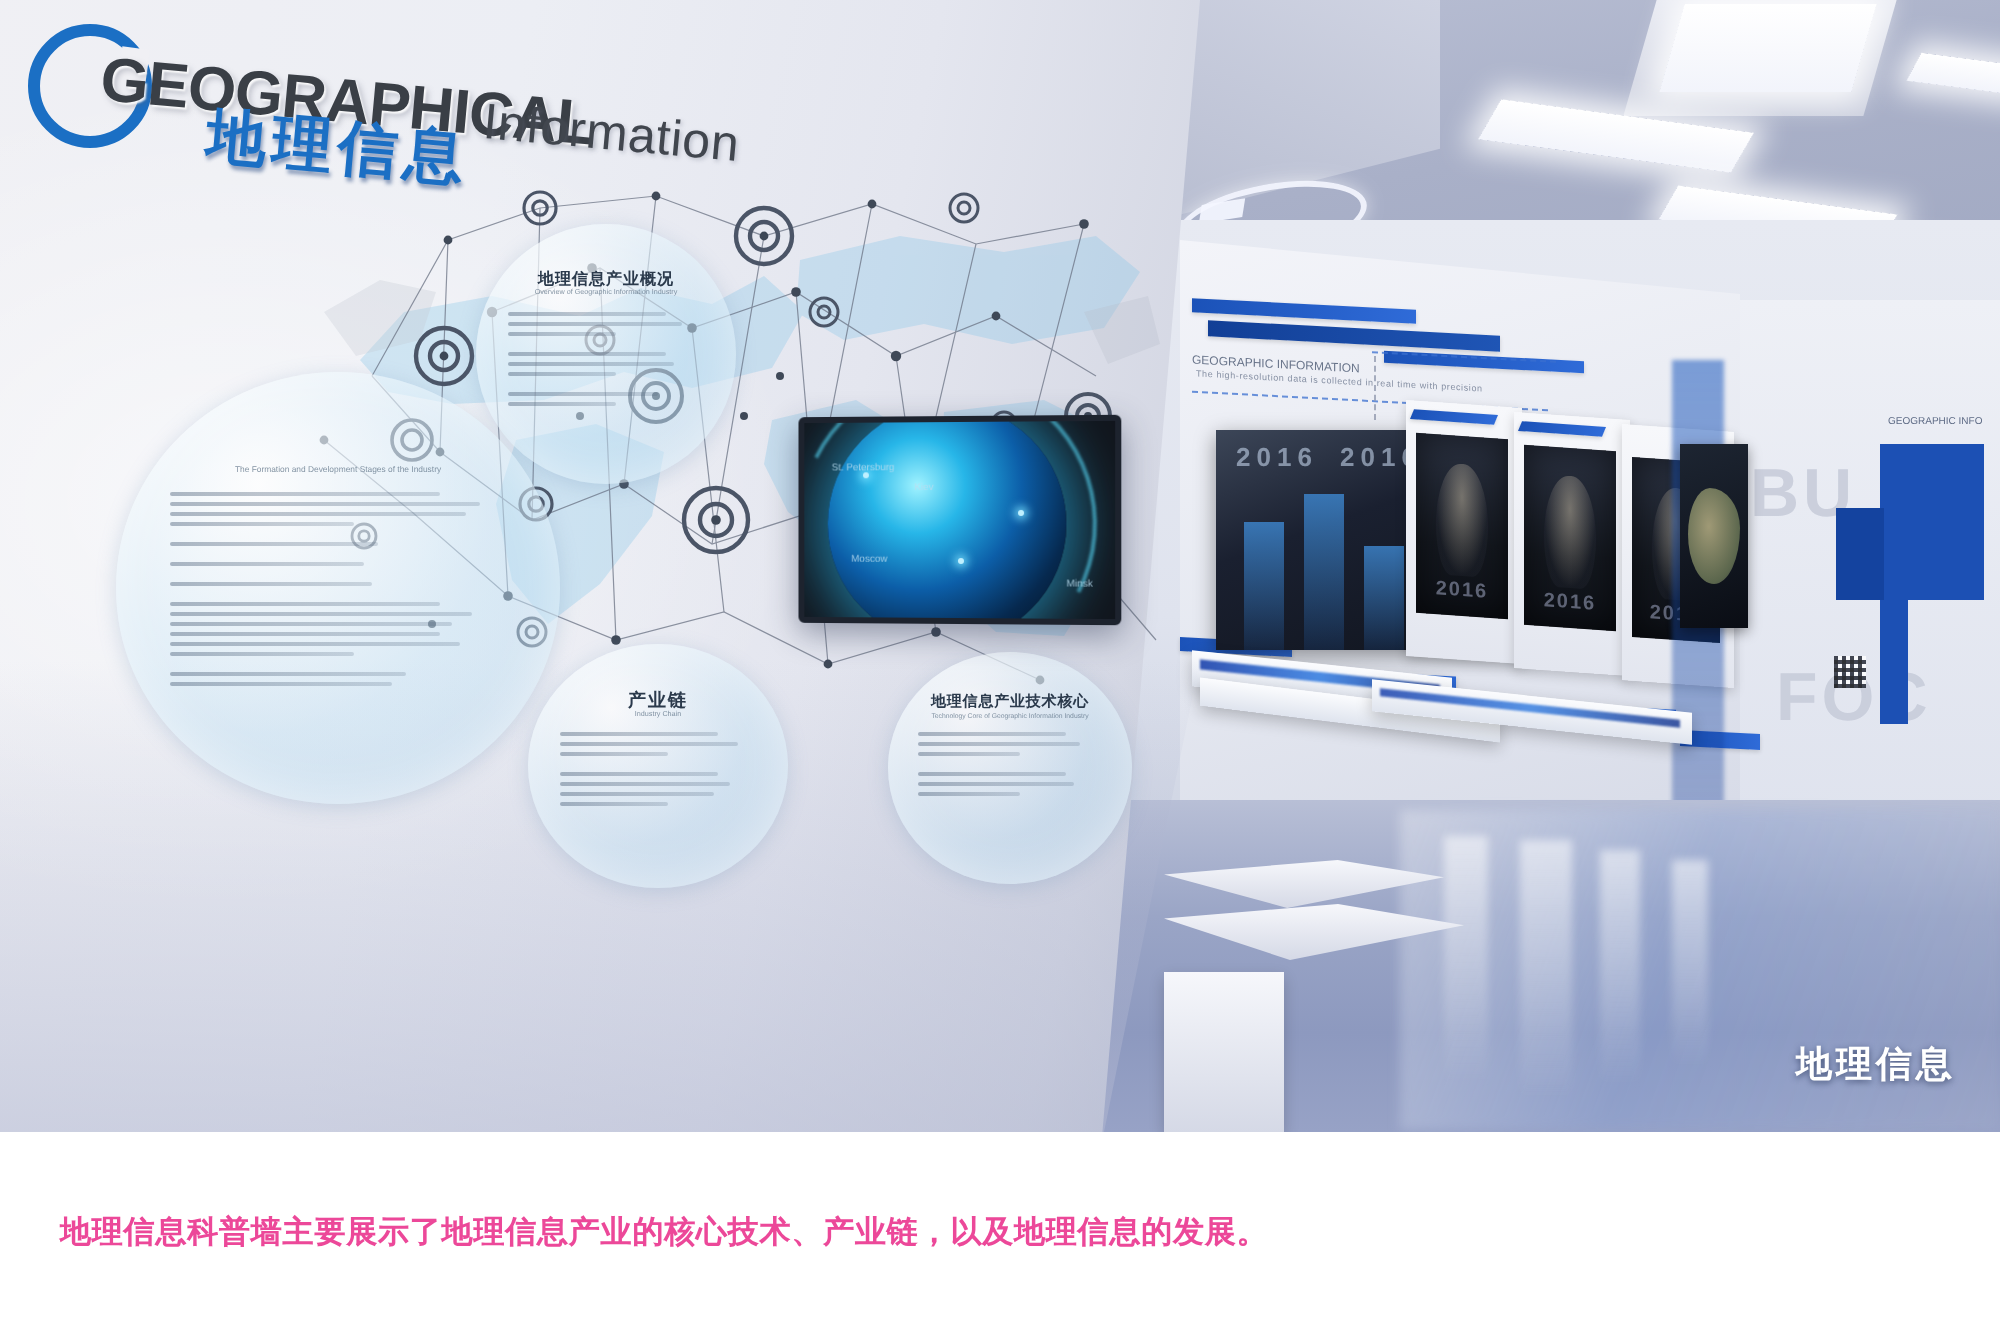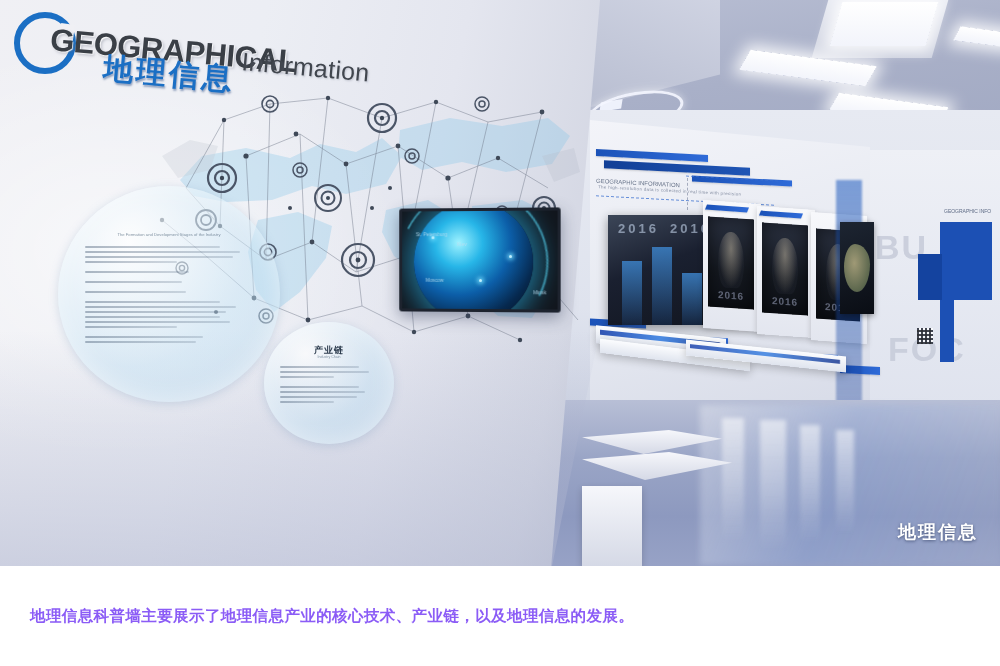--- a/index.html
+++ b/index.html
@@ -178,21 +178,21 @@
     background:#bff0ff; box-shadow:0 0 4px 2px rgba(120,225,255,.8); }
 
   
   .wm{ position:absolute; right:22px; bottom:22px; color:#ffffff;
     font-size:18px; font-weight:700; letter-spacing:2px;
     text-shadow:0 1px 3px rgba(30,45,80,.65); }
 
   
   #caption{ position:absolute; left:0; top:566px; width:1000px; height:100px;
     display:flex; align-items:center; padding-left:30px; background:#fff; }
-  #caption .txt{ color:#8b5cf6; font-size:15.5px; font-weight:700; letter-spacing:.4px; }
+  #caption .txt{ color:#ec4899; font-size:15.5px; font-weight:700; letter-spacing:.4px; }
 </style>
 </head>
 <body>
 
 <div id="page">
 
   <div id="photo">
 
     <div class="ceiling-main"></div>
     <div class="ceiling-front"></div>
@@ -400,20 +400,36 @@
             <circle cx="66" cy="252" r="2"></circle>
         </g>
       </g>
     </svg>
 
     <div class="logo-ring"></div>
     <div class="logo-en">GEOGRAPHICAL</div>
     <div class="logo-en2">Information</div>
     <div class="logo-cn">地理信息</div>
 
+    <div class="circ" style="left:238px;top:112px;width:130px;height:130px;">
+      <div class="ct" style="top:22px;font-size:8px;letter-spacing:.5px;">地理信息产业概况</div>
+      <div class="cs" style="top:32px;font-size:3.6px;">Overview of Geographic Information Industry</div>
+      <div class="lines" style="top:44px;">
+        <div class="ln m"></div>
+        <div class="ln" style="width:88%;"></div>
+        <div class="ln s"></div>
+        <div class="gap"></div>
+        <div class="ln m"></div>
+        <div class="ln" style="width:84%;"></div>
+        <div class="ln s"></div>
+        <div class="gap"></div>
+        <div class="ln" style="width:76%;"></div>
+        <div class="ln s"></div>
+      </div>
+    </div>
 
     <div class="circ" style="left:58px;top:186px;width:222px;height:216px;">
       <div class="cs" style="top:46px;font-size:4.2px;">The Formation and Development Stages of the Industry</div>
       <div class="lines" style="top:60px;">
         <div class="ln m"></div>
         <div class="ln" style="width:92%;"></div>
         <div class="ln" style="width:88%;"></div>
         <div class="ln s"></div>
         <div class="gap"></div>
         <div class="ln" style="width:62%;"></div>
@@ -442,20 +458,33 @@
         <div class="ln" style="width:90%;"></div>
         <div class="ln s"></div>
         <div class="gap"></div>
         <div class="ln m"></div>
         <div class="ln" style="width:86%;"></div>
         <div class="ln" style="width:78%;"></div>
         <div class="ln s"></div>
       </div>
     </div>
 
+    <div class="circ" style="left:444px;top:326px;width:122px;height:116px;">
+      <div class="ct" style="top:20px;font-size:7.5px;letter-spacing:.4px;">地理信息产业技术核心</div>
+      <div class="cs" style="top:30px;font-size:3.4px;">Technology Core of Geographic Information Industry</div>
+      <div class="lines" style="top:40px;">
+        <div class="ln m"></div>
+        <div class="ln" style="width:88%;"></div>
+        <div class="ln s"></div>
+        <div class="gap"></div>
+        <div class="ln m"></div>
+        <div class="ln" style="width:84%;"></div>
+        <div class="ln s"></div>
+      </div>
+    </div>
 
     <div class="tv">
       <div class="globe"></div>
       <div class="arc"></div>
       <div class="pt" style="left:30px;top:25px;"></div>
       <div class="pt" style="left:78px;top:68px;"></div>
       <div class="pt" style="left:108px;top:44px;"></div>
       <div class="lbl" style="left:14px;top:20px;">St. Petersburg</div>
       <div class="lbl" style="left:24px;top:66px;">Moscow</div>
       <div class="lbl" style="left:132px;top:78px;">Minsk</div>

